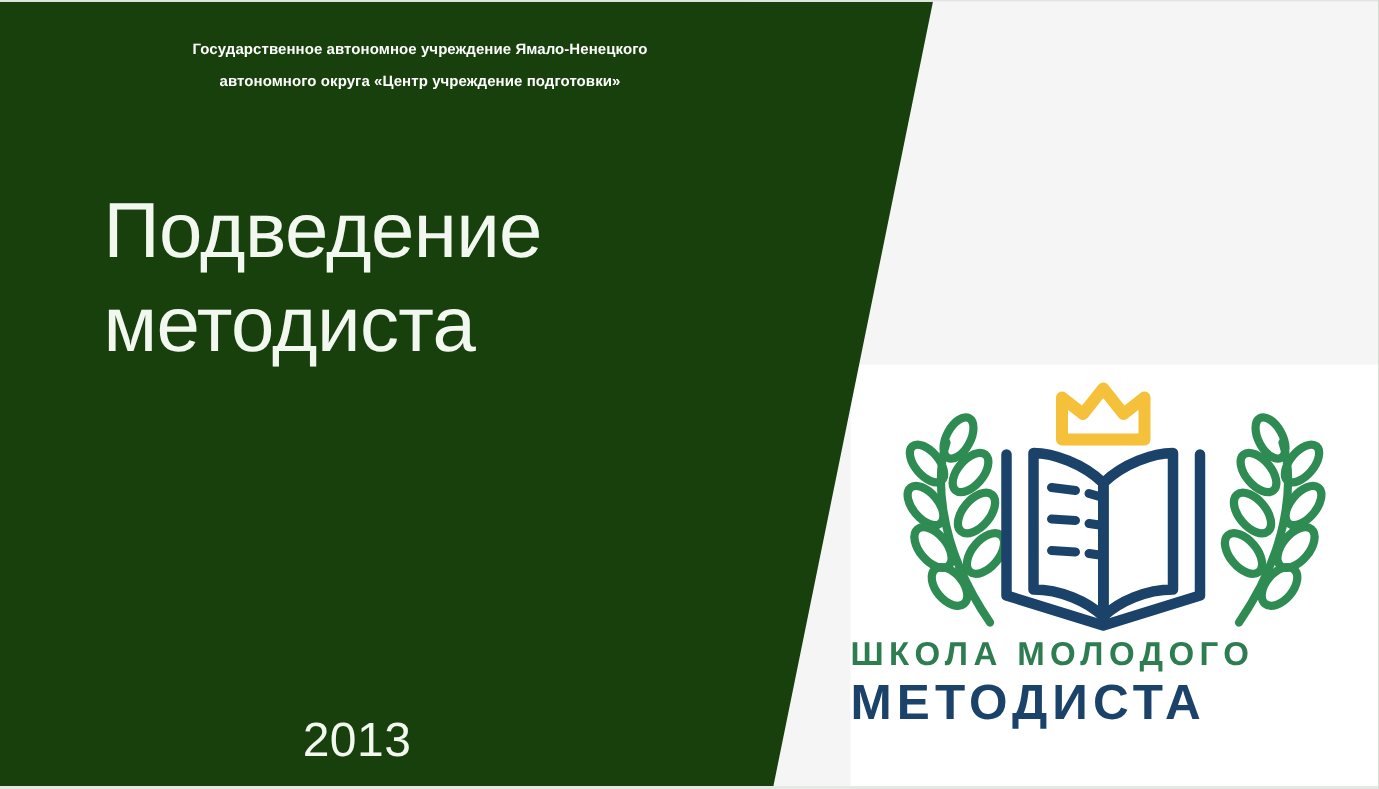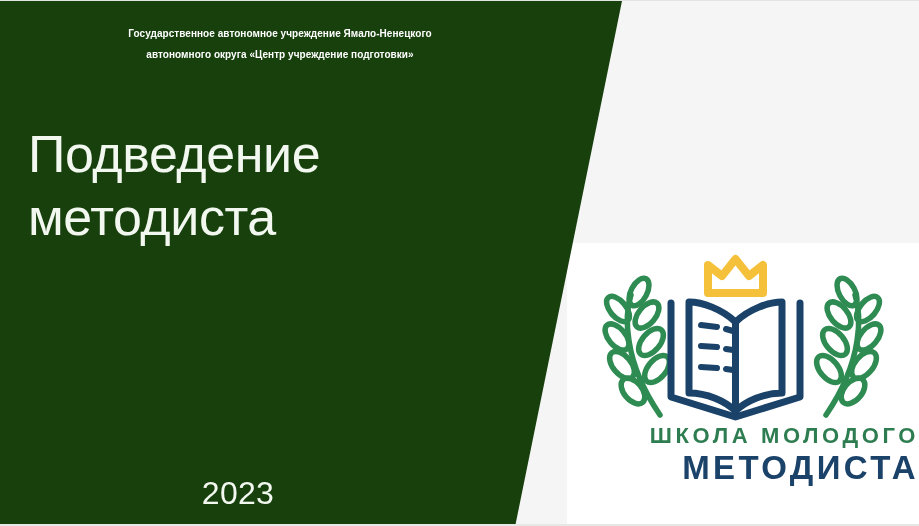--- a/index.html
+++ b/index.html
@@ -80,20 +80,21 @@
     width: 470px;
     color: #f2f8f0;
     font-size: 52px;
     font-weight: normal;
     line-height: 63px;
     letter-spacing: -0.4px;
   }
   .main-title .tline {
     display: block;
     white-space: nowrap;
+    margin-left: 41px;
   }
 
   
   .year {
     position: absolute;
     left: 0;
     top: 474px;
     width: 476px;
     text-align: center;
     color: #f2f8f0;
@@ -108,21 +109,21 @@
     left: 0;
     top: 2px;
     width: 352px;
     height: 190px;
   }
   .logo-wordmark {
     position: absolute;
     left: 0;
     top: 180px;
     width: 352px;
-    text-align: right;
+    text-align: left;
   }
   .wm-top {
     display: block;
     color: #2e7d51;
     font-size: 22px;
     font-weight: bold;
     letter-spacing: 3.6px;
     line-height: 26px;
     white-space: nowrap;
   }
@@ -207,15 +208,15 @@
   <div class="org-header">
     <span class="line">Государственное автономное учреждение Ямало-Ненецкого</span>
     <span class="line">автономного округа «Центр учреждение подготовки»</span>
   </div>
 
   <div class="main-title">
     <span class="tline">Подведение</span>
     <span class="tline">методиста</span>
   </div>
 
-  <div class="year">2023</div>
+  <div class="year">2013</div>
 
 </div>
 
 </body></html>

